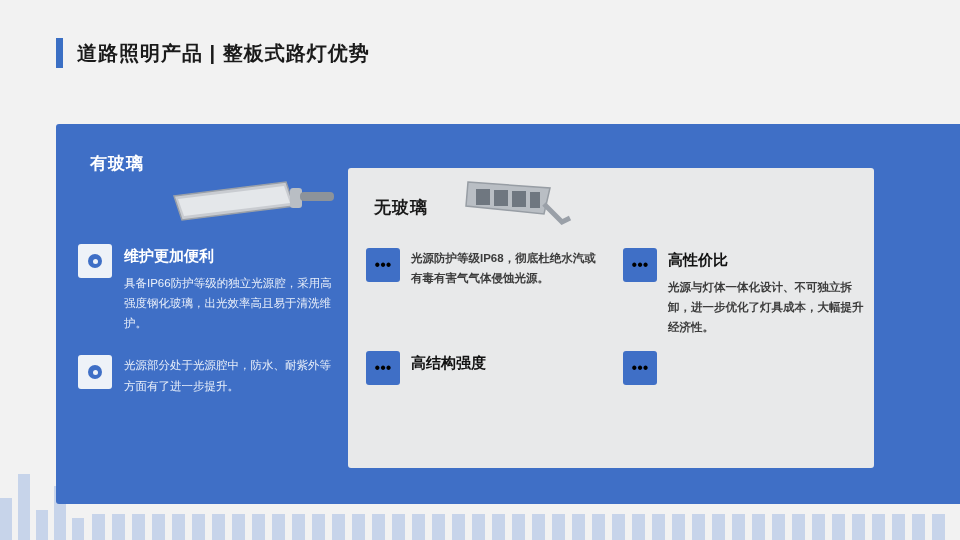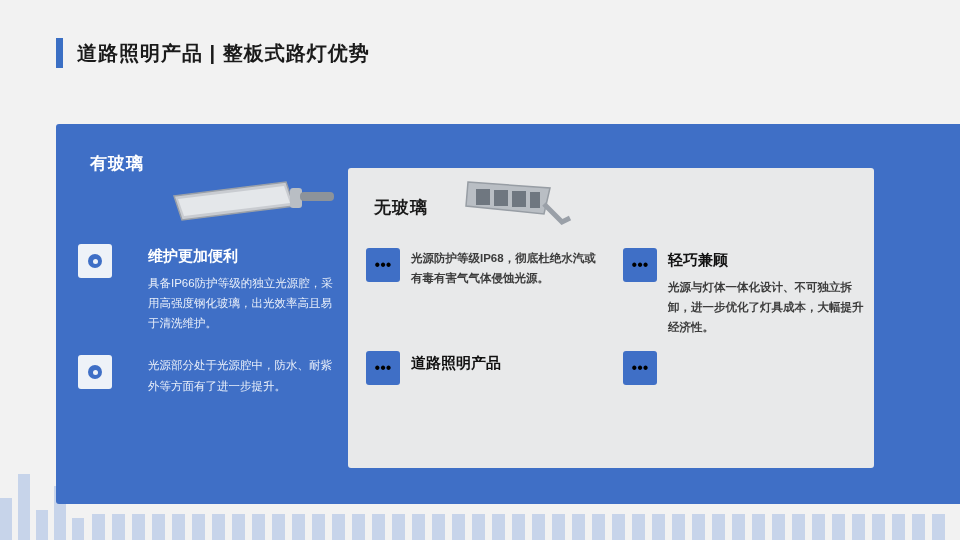--- a/index.html
+++ b/index.html
@@ -44,21 +44,21 @@
 
   
   .left-title{
     position:absolute;left:34px;top:28px;font-size:17px;font-weight:bold;color:#fff;
     letter-spacing:1px;
   }
   .lamp-left{
     position:absolute;left:110px;top:42px;width:180px;height:62px;
   }
   .left-items{position:absolute;left:22px;top:120px;width:260px;}
-  .item{display:flex;margin-bottom:22px;gap:24px;}
+  .item{display:flex;margin-bottom:22px;}
   .item-icon{
     width:34px;height:34px;background:#eef2f8;border-radius:3px;
     display:flex;align-items:center;justify-content:center;flex:none;margin-right:12px;
   }
   .item-icon .dot-o{
     width:14px;height:14px;border-radius:50%;background:#3f6fc6;
     display:flex;align-items:center;justify-content:center;
   }
   .item-icon .dot-i{width:5px;height:5px;border-radius:50%;background:#eef2f8;}
   .item-body{flex:1;}
@@ -202,30 +202,30 @@
           </div>
         <div>
           <div class="c-p">光源防护等级IP68，彻底杜绝水汽或有毒有害气气体侵蚀光源。</div>
         </div>
       </div>
       <div class="c-item">
         <div class="c-icon">
             <span class="dots">•••</span>
           </div>
         <div>
-          <div class="c-h">轻巧兼顾</div>
+          <div class="c-h">高性价比</div>
           <div class="c-p">光源与灯体一体化设计、不可独立拆卸，进一步优化了灯具成本，大幅提升经济性。</div>
         </div>
       </div>
       <div class="c-item">
         <div class="c-icon">
             <span class="dots">•••</span>
           </div>
         <div>
-          <div class="c-h">道路照明产品</div>
+          <div class="c-h">高结构强度</div>
         </div>
       </div>
       <div class="c-item">
         <div class="c-icon">
             <span class="dots">•••</span>
           </div>
         <div>
         </div>
       </div>
     </div>

